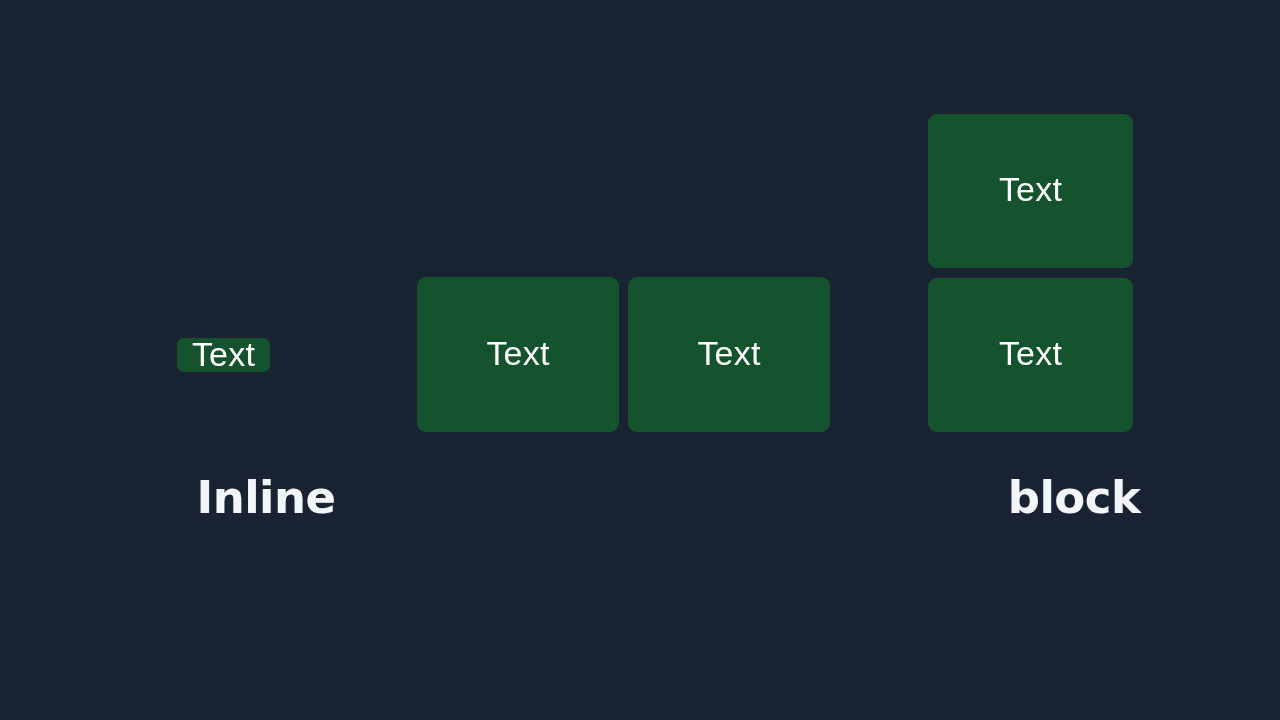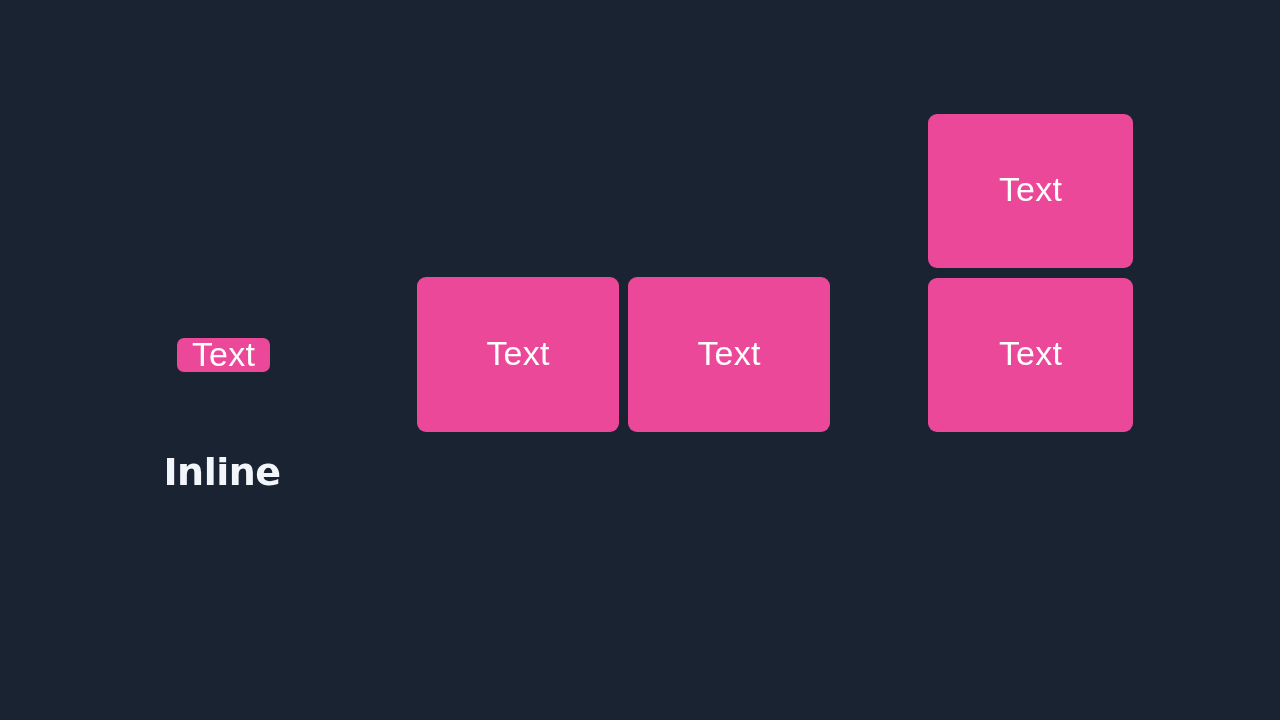--- a/index.html
+++ b/index.html
@@ -19,21 +19,21 @@
   #stage {
     position: relative;
     width: 1280px;
     height: 720px;
     background: #1a2332;
   }
 
   
   .box {
     position: absolute;
-    background: #ec4899;
+    background: #14532d;
     border-radius: 9px;
     color: #ffffff;
     display: flex;
     align-items: center;
     justify-content: center;
     box-sizing: border-box;
   }
   .box .box-text {
     font-family: "Liberation Sans", "DejaVu Sans", sans-serif;
     font-size: 34px;
@@ -82,30 +82,31 @@
   .blk-box-2 {
     left: 928px;
     top: 278px;
     width: 205px;
     height: 154px;
   }
 
   
   .caption {
     position: absolute;
-    top: 452px;
+    top: 473px;
     text-align: center;
     font-family: "DejaVu Sans", "Liberation Sans", sans-serif;
-    font-size: 38px;
+    font-size: 45px;
     font-weight: 700;
     line-height: 1.1;
     color: #f2f5f9;
     letter-spacing: -0.5px;
     white-space: nowrap;
     transform: translateX(-50%);
+    margin-left: 44px;
   }
   .caption-inline       { left: 222px;  }
   .caption-inline-block { left: 615px;  }
   .caption-block        { left: 1030px; }
 </style>
 </head>
 <body>
 
 <div id="stage">
 
@@ -125,14 +126,15 @@
 
 
   <div class="box blk-box-1">
     <span class="box-text">Text</span>
   </div>
 
   <div class="box blk-box-2">
     <span class="box-text">Text</span>
   </div>
 
+  <div class="caption caption-block">block</div>
 
 </div>
 
 </body></html>

